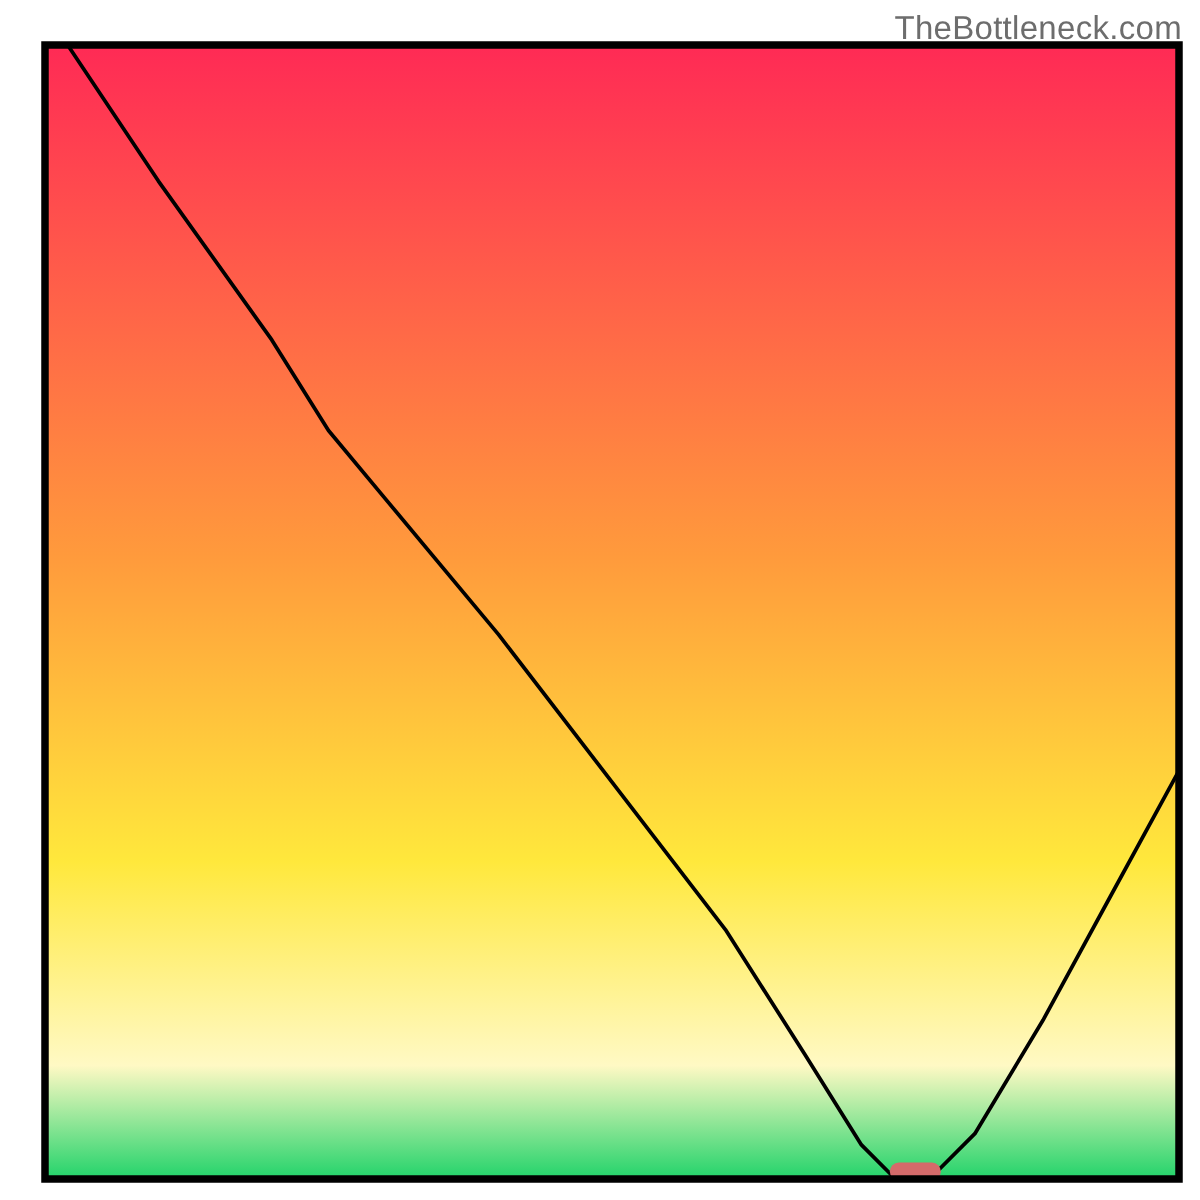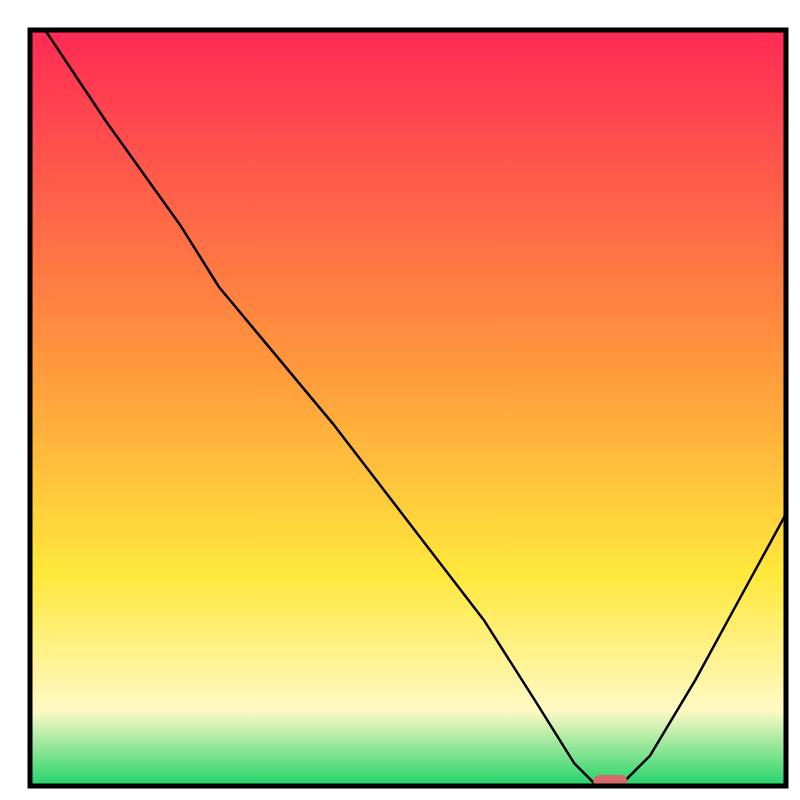--- a/index.html
+++ b/index.html
@@ -44,13 +44,14 @@
           <stop offset="72%" stop-color="#ffe83c"></stop>
           <stop offset="90%" stop-color="#fff9c4"></stop>
           <stop offset="100%" stop-color="#22d36a"></stop>
         </linearGradient>
       </defs>
       <rect x="30" y="30" width="756" height="756" fill="url(#bg)"></rect>
       <path d="M45.1 30.0 L105.6 120.7 L181.2 226.6 L219.0 287.0 L256.8 332.4 L332.4 423.1 L408.0 521.4 L483.6 619.7 L536.5 702.8 L574.3 763.3 L597.0 786.0 L619.7 786.0 L649.9 755.8 L695.3 680.2 L740.6 597.0 L786.0 513.8" fill="none" stroke="#000" stroke-width="2.5" stroke-linecap="round" stroke-linejoin="round"></path>
       <rect x="593.22" y="775" width="34.01999999999998" height="12" rx="6" ry="6" fill="#d46a6a"></rect>
       <rect x="30" y="30" width="756" height="756" fill="none" stroke="#000" stroke-width="5"></rect>
     </svg>
+  <div class="watermark">TheBottleneck.com</div>
 </div>
 
 </body></html>

